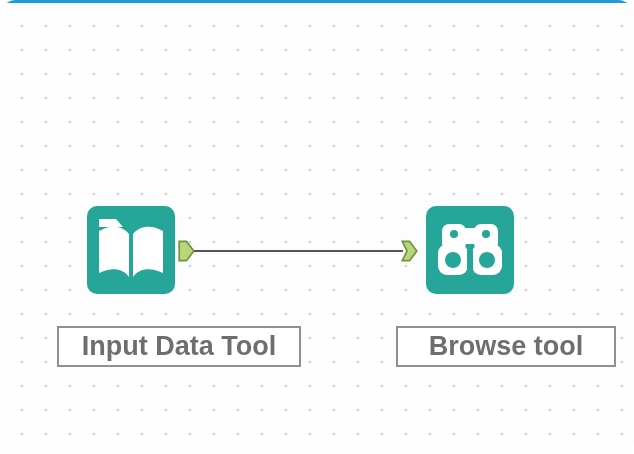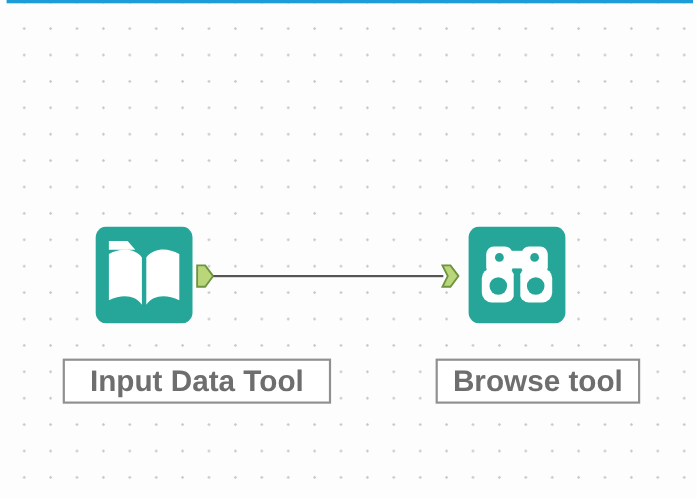--- a/index.html
+++ b/index.html
@@ -9,20 +9,21 @@
   }
   .canvas {
     position: relative;
     width: 634px;
     height: 454px;
     overflow: hidden;
     background-color: #fdfdfd;
     background-image: radial-gradient(circle, #c9c9c9 1.1px, transparent 1.3px);
     background-size: 24px 24px;
     background-position: 10px 14px;
+    border-radius: 16px;
   }
   .top-accent {
     position: absolute;
     top: 0; left: 6px; right: 4px;
     height: 3px;
     background: #1e9cd8;
   }
   .tool-icon {
     position: absolute;
     width: 90px;
@@ -54,21 +55,21 @@
     background: #ffffff;
     color: #6e6e6e;
     font-weight: bold;
     font-size: 27px;
     line-height: 37px;
     text-align: center;
     white-space: nowrap;
     padding: 0 12px;
   }
   #label-input  { left: 57px;  width: 244px; }
-  #label-browse { left: 396px; width: 186px; }
+  #label-browse { left: 396px; width: 220px; }
 </style>
 </head>
 <body>
 
 <div class="canvas">
 
   <div class="top-accent"></div>
 
   <div class="tool-icon" id="tool-input">
     <svg viewBox="0 0 88 88" width="100%" height="100%">

